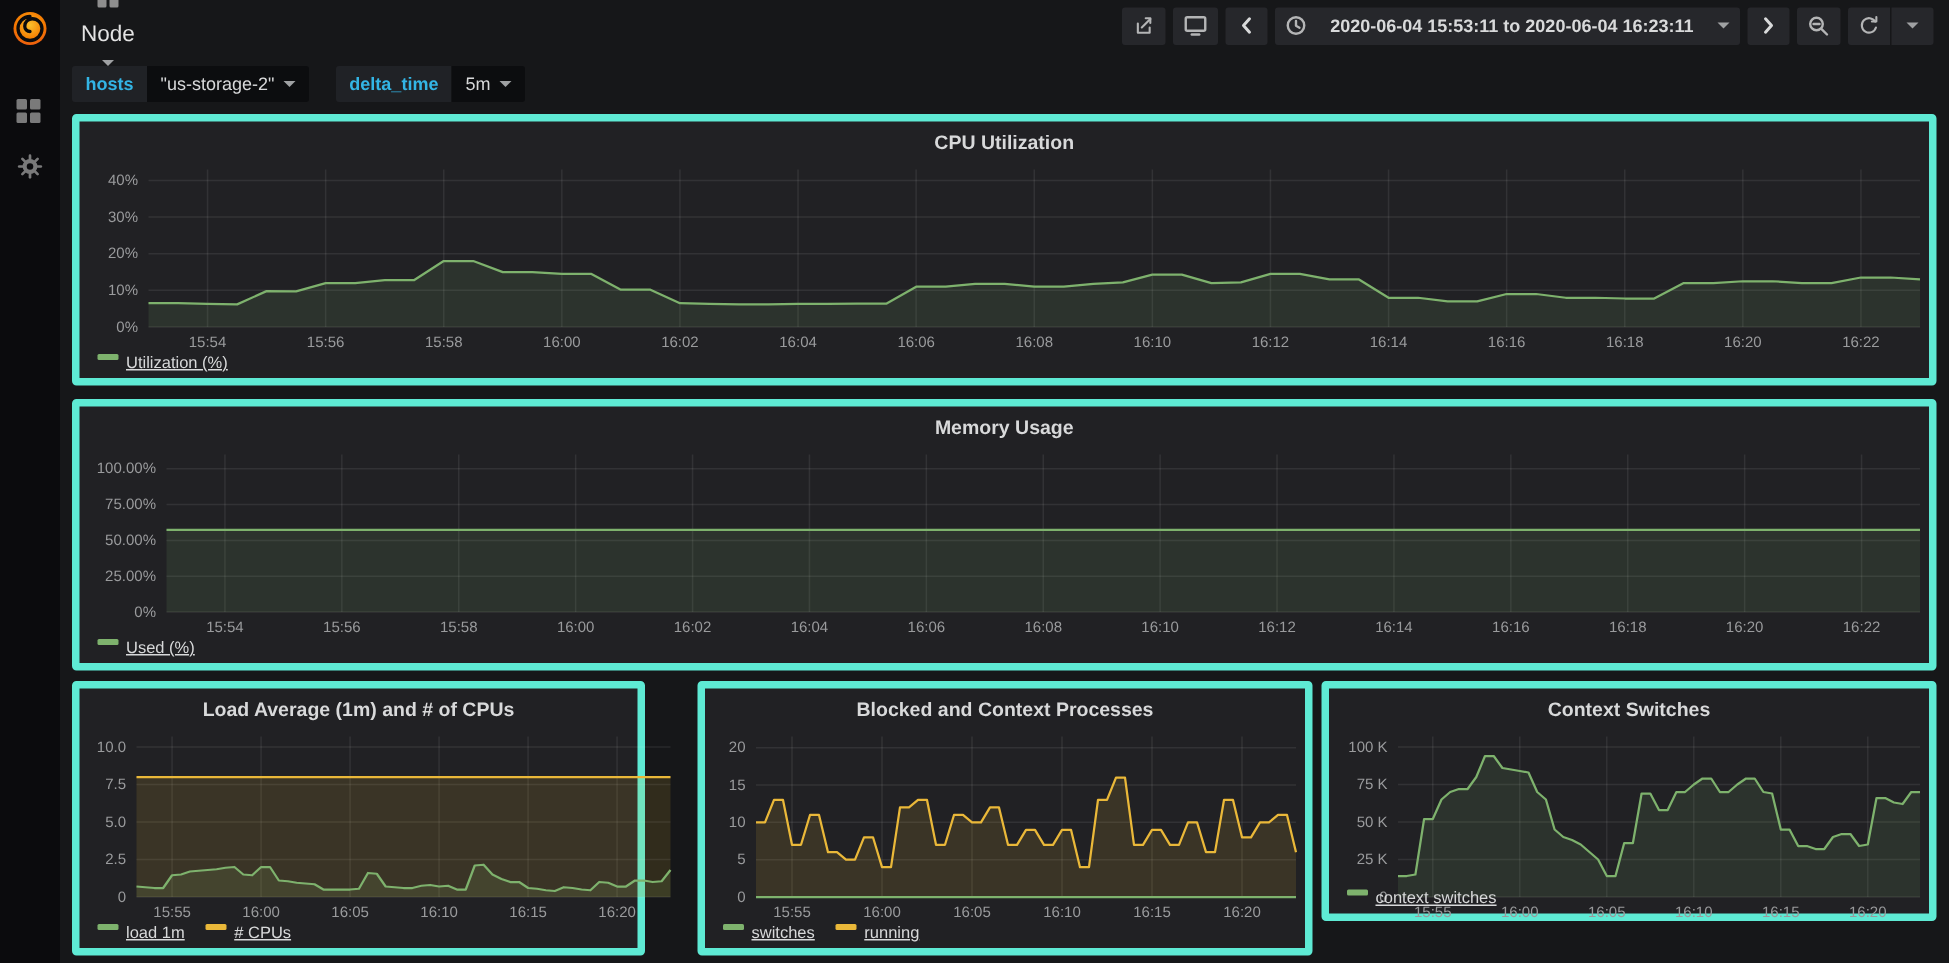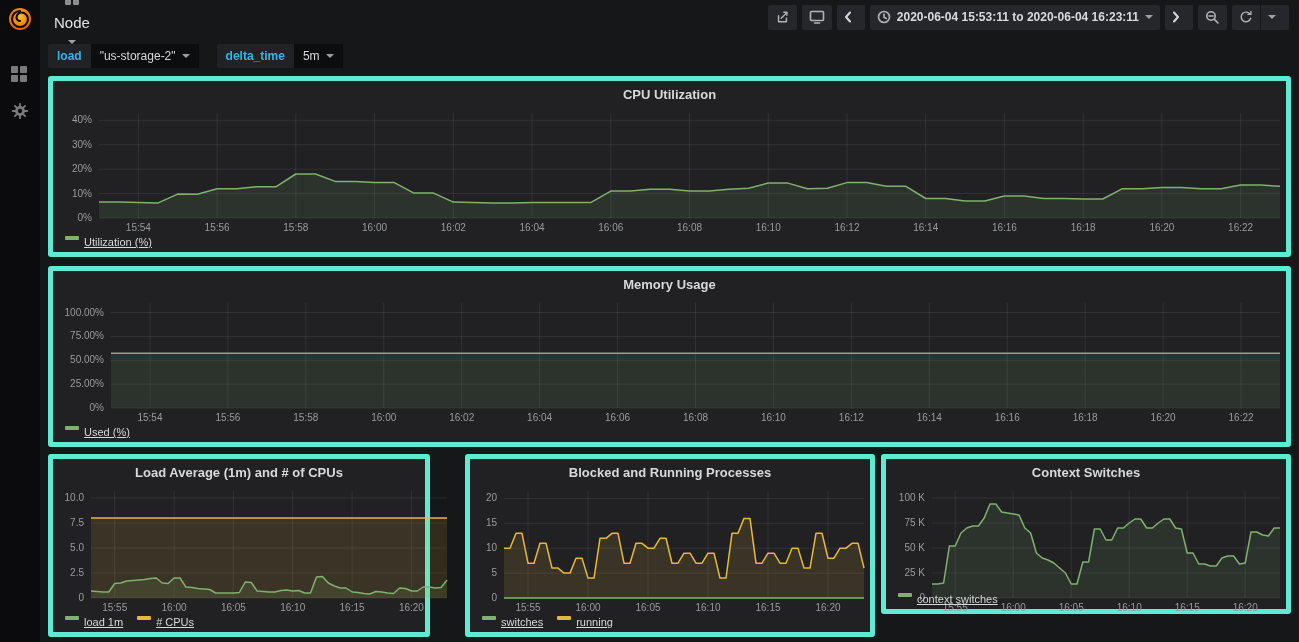--- a/index.html
+++ b/index.html
@@ -17,21 +17,21 @@
   .gridicon { display:grid; grid-template-columns:7px 7px; grid-template-rows:7px 7px; gap:2px; }
   .gridicon i { background:#8e8e8e; border-radius:1px; }
   .gridicon.small { grid-template-columns:6px 6px; grid-template-rows:6px 6px; gap:2px; }
 
   
   .navbar { position:absolute; left:40px; top:0; right:0; height:34px; display:flex; align-items:center; justify-content:space-between; padding:0 10px 0 14px; }
   .nav-left { display:flex; align-items:center; gap:9px; cursor:pointer;flex-direction:column; }
   .nav-title { font-size:15px; font-weight:500; color:#e3e3e3; }
   .caret { width:0; height:0; border-left:4px solid transparent; border-right:4px solid transparent; border-top:4px solid #9fa1a3; display:inline-block; }
   .nav-right { display:flex; align-items:center; gap:5px; }
-  .nav-btn { height:25px; min-width:28px; padding:0 7px; background:#26272b; border:none; border-radius:2px; display:flex; align-items:center; gap:6px; color:#c7c8c9; cursor:pointer; font-family:inherit; }
+  .nav-btn { height:25px; min-width:28px; padding:0 7px; background:#26272b; border:none; border-radius:2px; display:flex; align-items:center; justify-content:center; gap:16px; color:#c7c8c9; cursor:pointer; font-family:inherit; }
   .nav-btn svg { display:block; }
   .nav-btn.attached-l { border-top-right-radius:0; border-bottom-right-radius:0; }
   .nav-btn.attached-r { border-top-left-radius:0; border-bottom-left-radius:0; }
   .time-text { font-size:12px; font-weight:600; color:#d8d9da; white-space:nowrap; }
   .chev { font-size:0; }
 
   
   .submenu { position:absolute; left:48px; top:44px; display:flex; gap:18px; }
   .var-group { display:flex; align-items:stretch; height:24px; }
   .var-label { background:#202226; color:#33b5e5; font-size:12px; font-weight:600; padding:5px 9px 0 9px; border-radius:2px 0 0 2px; }
@@ -152,21 +152,21 @@
         </svg>
       </button>
       <button class="nav-btn attached-r" style="margin-left:-4px">
         <span class="caret"></span>
       </button>
     </div>
   </header>
 
   <div class="submenu">
     <div class="var-group">
-      <span class="var-label">load</span>
+      <span class="var-label">hosts</span>
       <span class="var-value">
         <span>"us-storage-2"</span>
         <span class="caret"></span>
       </span>
     </div>
     <div class="var-group">
       <span class="var-label">delta_time</span>
       <span class="var-value">
         <span>5m</span>
         <span class="caret"></span>
@@ -318,21 +318,21 @@
           <span>load 1m</span>
         </span>
         <span class="legend-item">
           <span class="swatch" style="background: rgb(234, 184, 57);"></span>
           <span># CPUs</span>
         </span>
       </div>
   </section>
 
   <section id="p-proc" class="panel">
-    <div class="panel-title">Blocked and Running Processes</div>
+    <div class="panel-title">Blocked and Context Processes</div>
     <div class="chart"><svg width="396" height="131">
           <line x1="28" x2="388" y1="113" y2="113" class="grid-line"></line>
           <text x="21" y="116" class="ytick" text-anchor="end">0</text>
           <line x1="28" x2="388" y1="88.11627906976744" y2="88.11627906976744" class="grid-line"></line>
           <text x="21" y="91.11627906976744" class="ytick" text-anchor="end">5</text>
           <line x1="28" x2="388" y1="63.23255813953489" y2="63.23255813953489" class="grid-line"></line>
           <text x="21" y="66.23255813953489" class="ytick" text-anchor="end">10</text>
           <line x1="28" x2="388" y1="38.34883720930232" y2="38.34883720930232" class="grid-line"></line>
           <text x="21" y="41.34883720930232" class="ytick" text-anchor="end">15</text>
           <line x1="28" x2="388" y1="13.465116279069775" y2="13.465116279069775" class="grid-line"></line>

